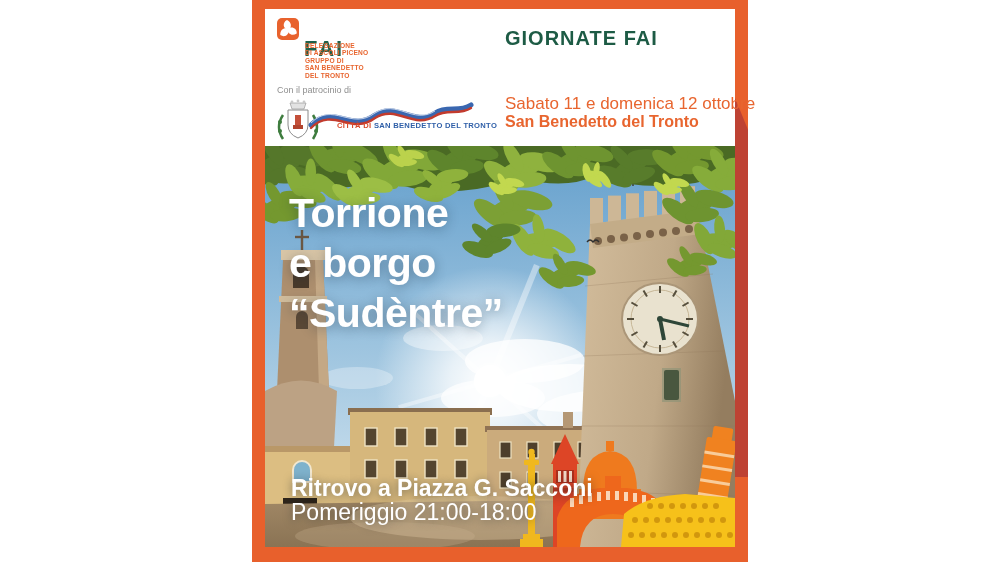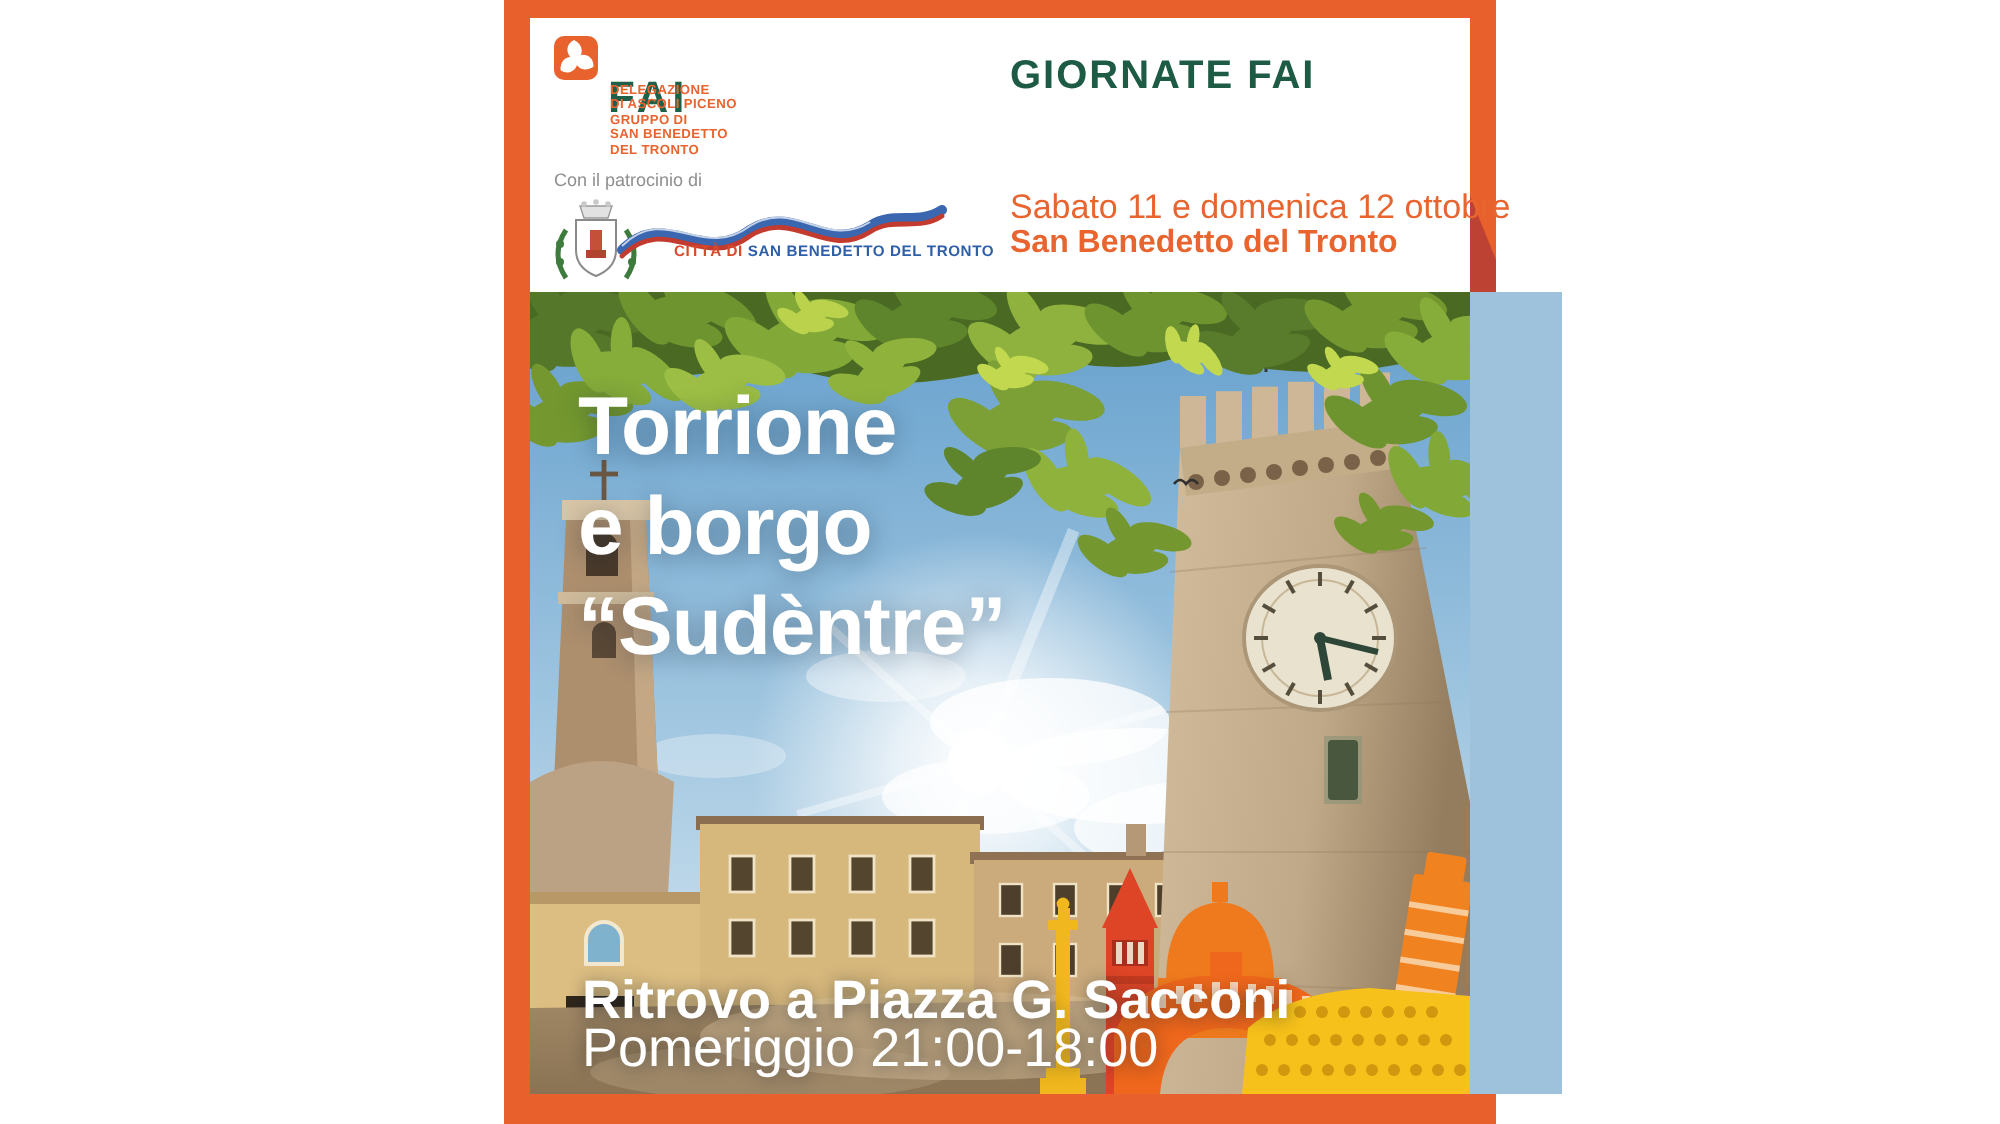--- a/index.html
+++ b/index.html
@@ -1,21 +1,21 @@
 <!DOCTYPE html>
 <html><head>
 <meta charset="utf-8">
 <style>
   html,body{margin:0;padding:0;background:#ffffff;font-family:"Liberation Sans",sans-serif;}
   .canvas{position:relative;width:1000px;height:562px;background:#ffffff;overflow:hidden;}
   .poster{position:absolute;left:252px;top:0;width:496px;height:562px;background:#E8602C;}
   .accent{position:absolute;right:0;top:93px;width:15px;height:384px;background:#BE4233;
           clip-path:polygon(0 0,100% 9.6%,100% 100%,0 100%);}
   .header{position:absolute;left:13px;top:9px;width:470px;height:137px;background:#ffffff;}
-  .photo{position:absolute;left:13px;top:146px;width:516px;height:401px;overflow:hidden;background:#9FC2DC;}
+  .photo{position:absolute;left:13px;top:146px;width:470px;height:401px;overflow:hidden;background:#9FC2DC;}
   .photo svg{display:block;}
 
   
   .fai-icon{position:absolute;left:12px;top:9px;width:22px;height:22px;}
   .fai-word{position:absolute;left:39px;top:7px;font-size:22px;font-weight:600;letter-spacing:2px;color:#20604A;margin-top:20px;}
   .delegation{position:absolute;left:40px;top:33px;font-size:6.6px;line-height:7.4px;font-weight:700;
               letter-spacing:.2px;color:#E8652F;white-space:pre-line;}
   .patronage{position:absolute;left:12px;top:76px;font-size:9px;color:#8F8F8F;}
   .arms{position:absolute;left:10px;top:86px;width:210px;height:50px;}
   .city-line{position:absolute;left:72px;top:112px;font-size:7.6px;font-weight:700;letter-spacing:.3px;white-space:nowrap;}
@@ -23,22 +23,22 @@
 
   
   .ev1{position:absolute;left:240px;top:18px;font-size:20px;font-weight:800;letter-spacing:1px;color:#1D5B45;white-space:nowrap;}
   .ev2{position:absolute;left:240px;top:47px;font-size:23px;font-weight:400;letter-spacing:4px;color:#27624D;white-space:nowrap;}
   .ev-date{position:absolute;left:240px;top:85px;font-size:17px;font-weight:500;color:#E8652F;white-space:nowrap;}
   .ev-loc{position:absolute;left:240px;top:104px;font-size:16px;font-weight:700;color:#E8652F;white-space:nowrap;}
 
   
   .headline{position:absolute;left:24px;top:42px;color:#fff;font-size:41px;line-height:50px;font-weight:700;
             letter-spacing:-.5px;text-shadow:0 2px 12px rgba(20,40,60,.4);}
-  .info{position:absolute;left:26px;top:331px;color:#fff;font-size:27px;line-height:23.5px;
-        text-shadow:0 1px 8px rgba(20,30,40,.5);white-space:nowrap;margin-top:12px;}
+  .info{position:absolute;left:26px;top:331px;color:#fff;font-size:23px;line-height:23.5px;
+        text-shadow:0 1px 8px rgba(20,30,40,.5);white-space:nowrap;}
   .info .b{font-weight:700;}
 </style>
 </head>
 <body>
 
 <div class="canvas">
   <div class="poster">
 
     <div class="accent"></div>
 

